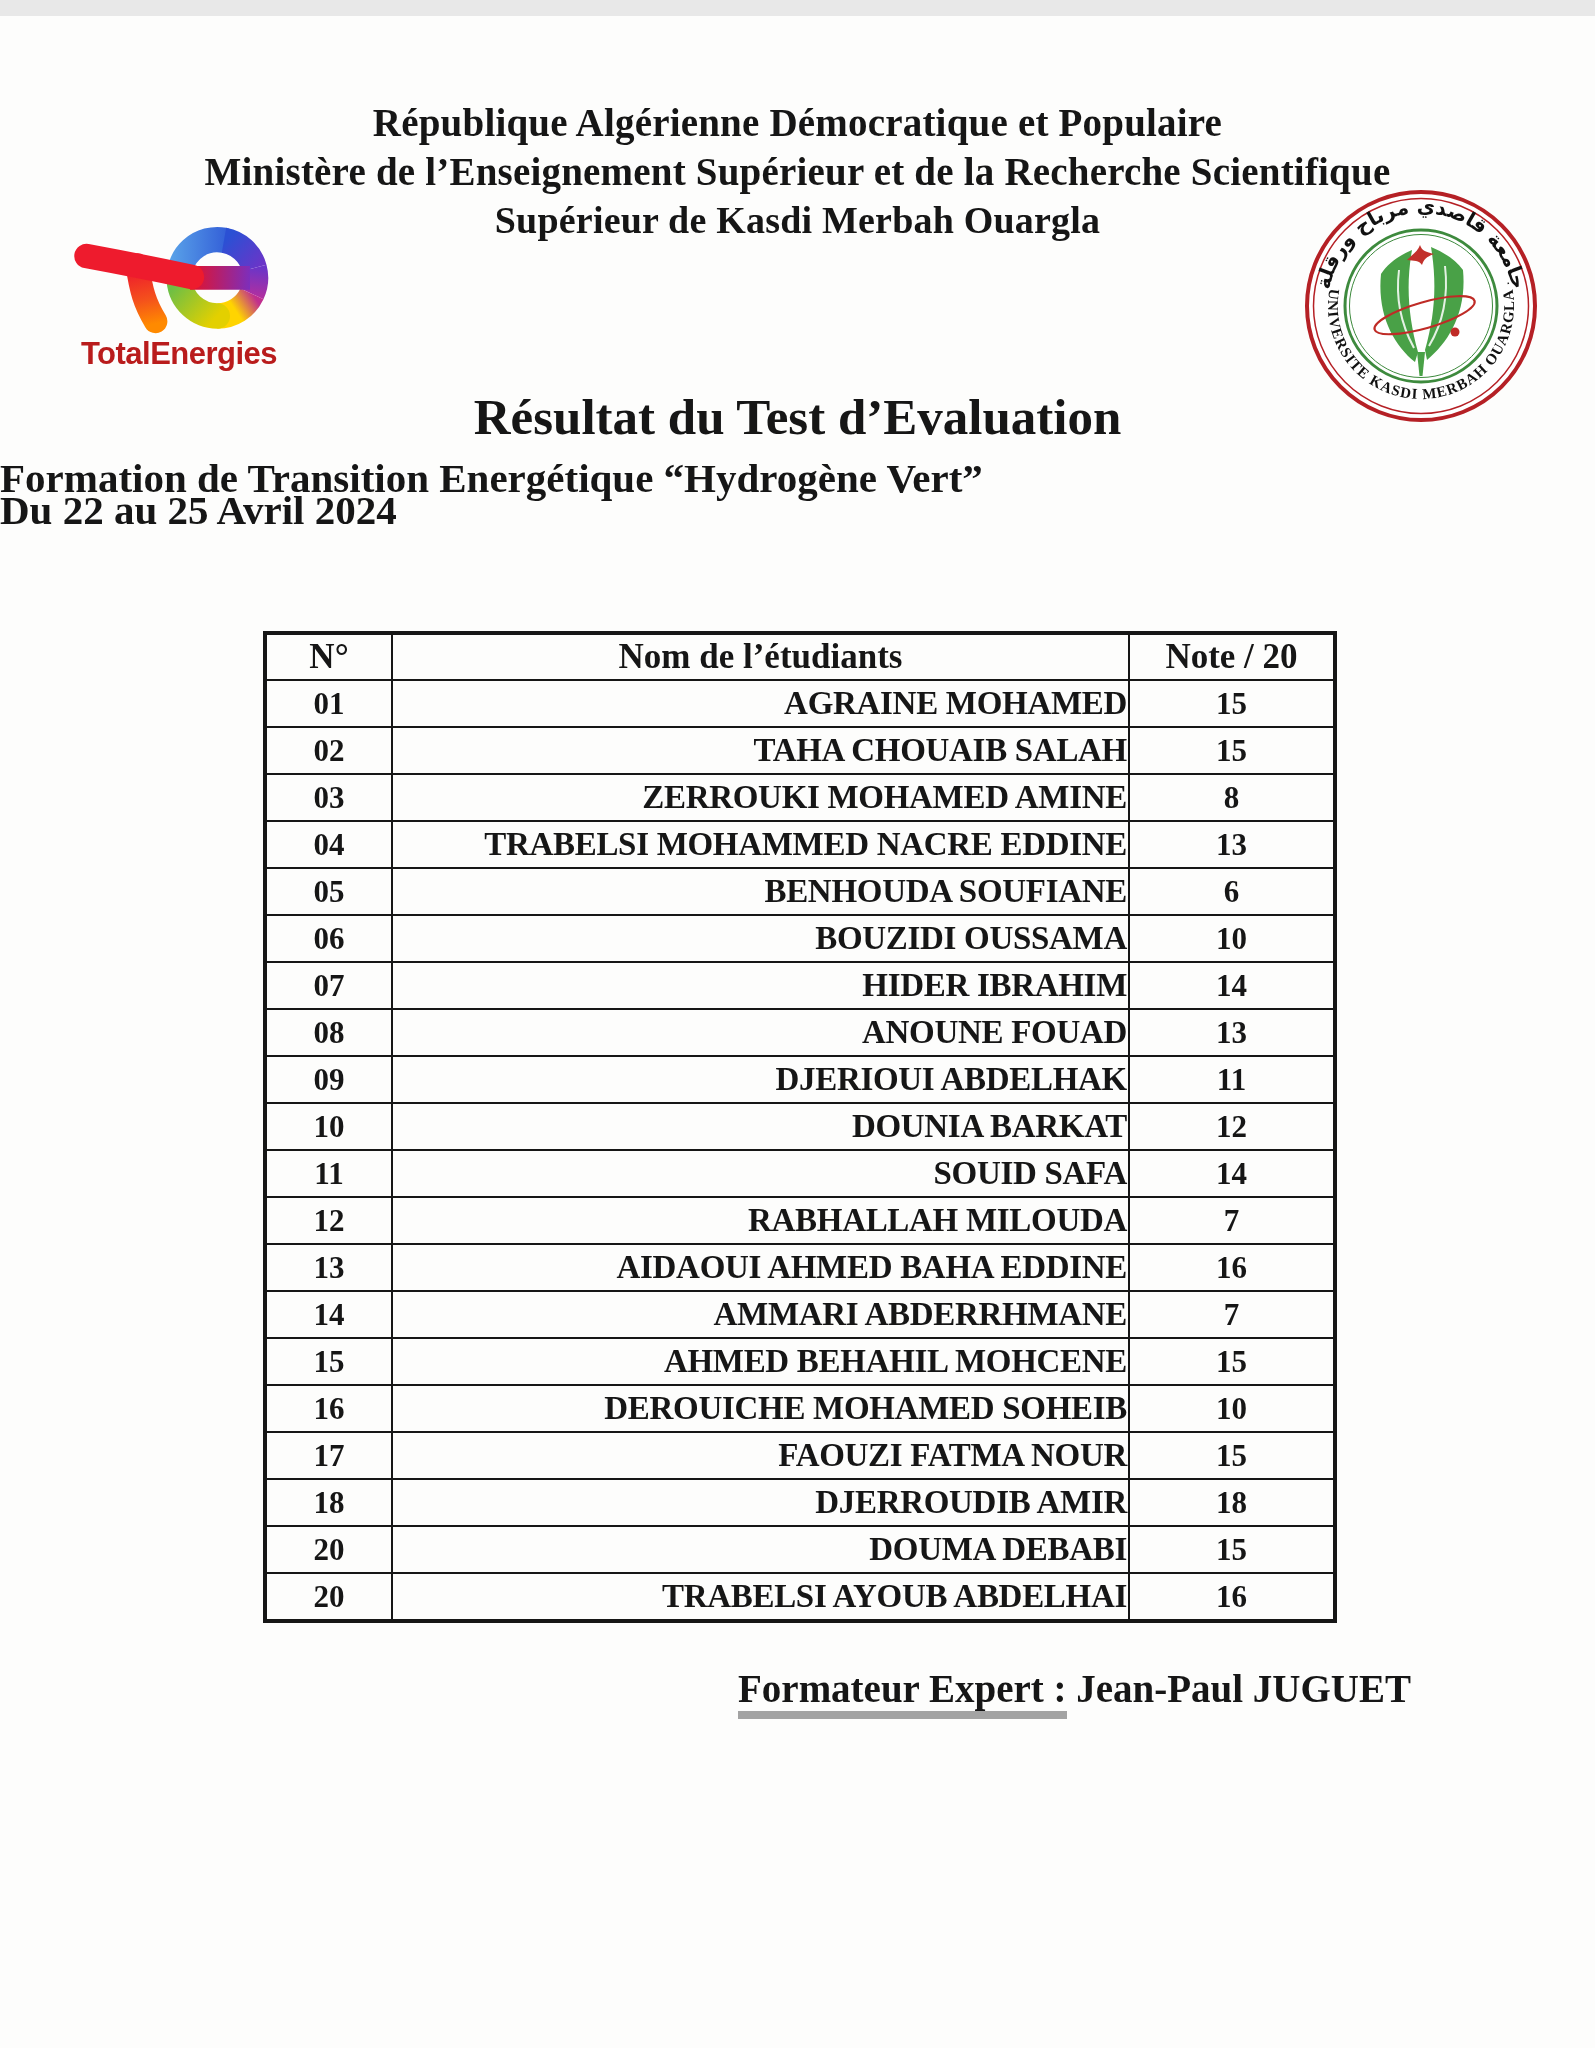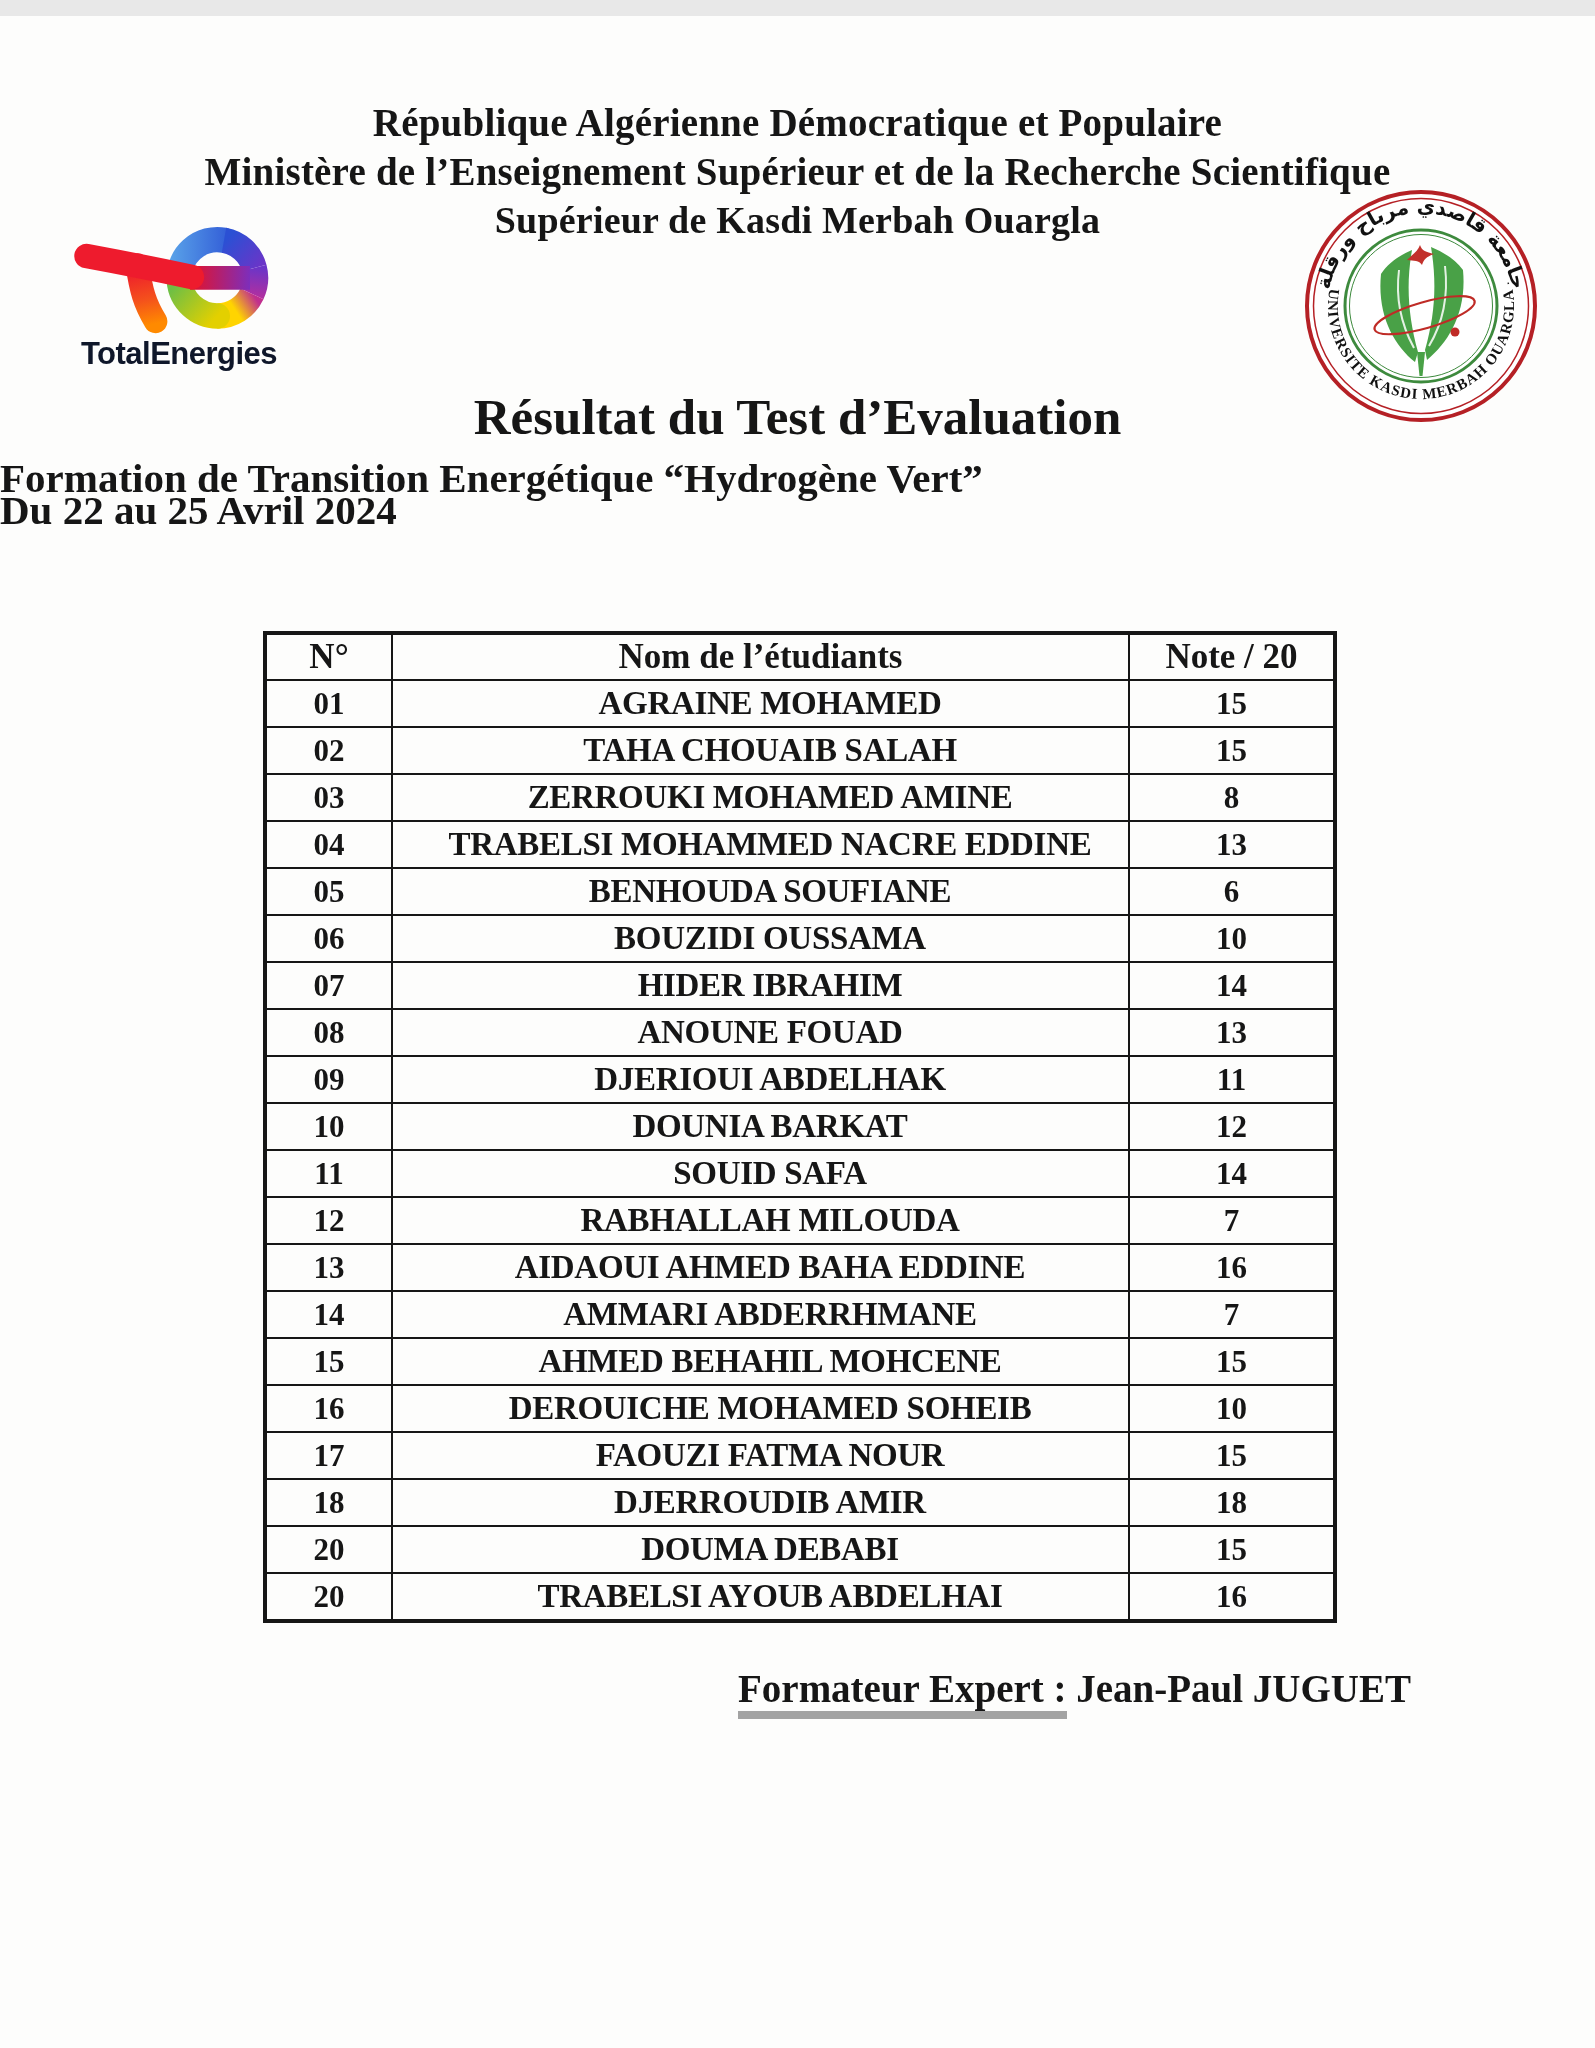--- a/index.html
+++ b/index.html
@@ -17,40 +17,40 @@
   .hdr.l1{top:84px;font-size:39px;}
   .hdr.l2{top:133px;font-size:39px;}
   .hdr.l3{top:182px;font-size:38px;}
   
   .te-logo{position:absolute;left:72px;top:196px;width:222px;}
   .te-logo svg{display:block;width:218px;height:128px;}
   .te-word{
     margin-top:-4px;text-align:center;width:214px;
     font-family:"Liberation Sans", sans-serif;
     font-weight:bold;font-size:31px;letter-spacing:-.5px;
-    color:#0f172a;
+    color:#b91c1c;
   }
   
   .seal{position:absolute;left:1301px;top:170px;width:240px;height:240px;}
   
   .title{position:absolute;left:0;top:372px;width:100%;text-align:center;font-weight:bold;font-size:51px;}
   .subtitle{position:absolute;left:0;top:438px;width:100%;font-weight:bold;font-size:41px;}
   .dateline{position:absolute;left:0;top:470px;width:100%;text-align:left;font-weight:bold;font-size:41px;}
   
   table.results{
     position:absolute;left:263px;top:615px;
     width:1070px;table-layout:fixed;
     border-collapse:collapse;border:4px solid #161616;
     font-weight:bold;
   }
   table.results th,table.results td{border:2.5px solid #161616;vertical-align:middle;}
   table.results th{height:44px;font-size:35px;text-align:center;padding:0;}
   table.results td{height:43px;}
   td.c-num{font-size:31px;text-align:center;}
-  td.c-name{font-size:33px;text-align:center;padding-left:20px;letter-spacing:-.3px;}
+  td.c-name{font-size:33px;text-align:right;padding-left:20px;letter-spacing:-.3px;}
   td.c-note{font-size:31px;text-align:center;}
   
   .footer{position:absolute;left:738px;top:1650px;font-weight:bold;font-size:39px;white-space:nowrap;}
   .footer .u{border-bottom:8px solid #a3a3a3;padding-bottom:1px;}
 </style>
 </head>
 <body>
 
 <div class="page">
 

